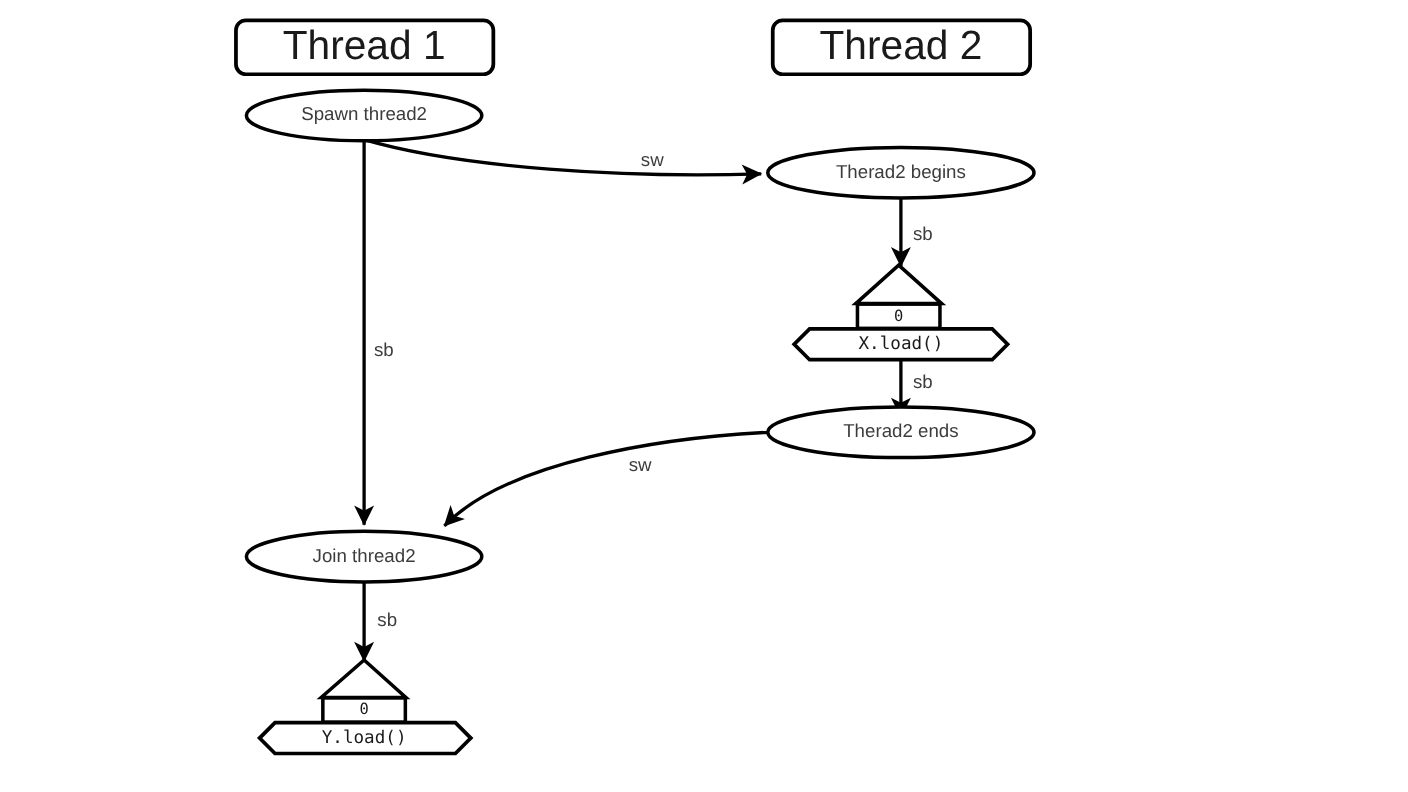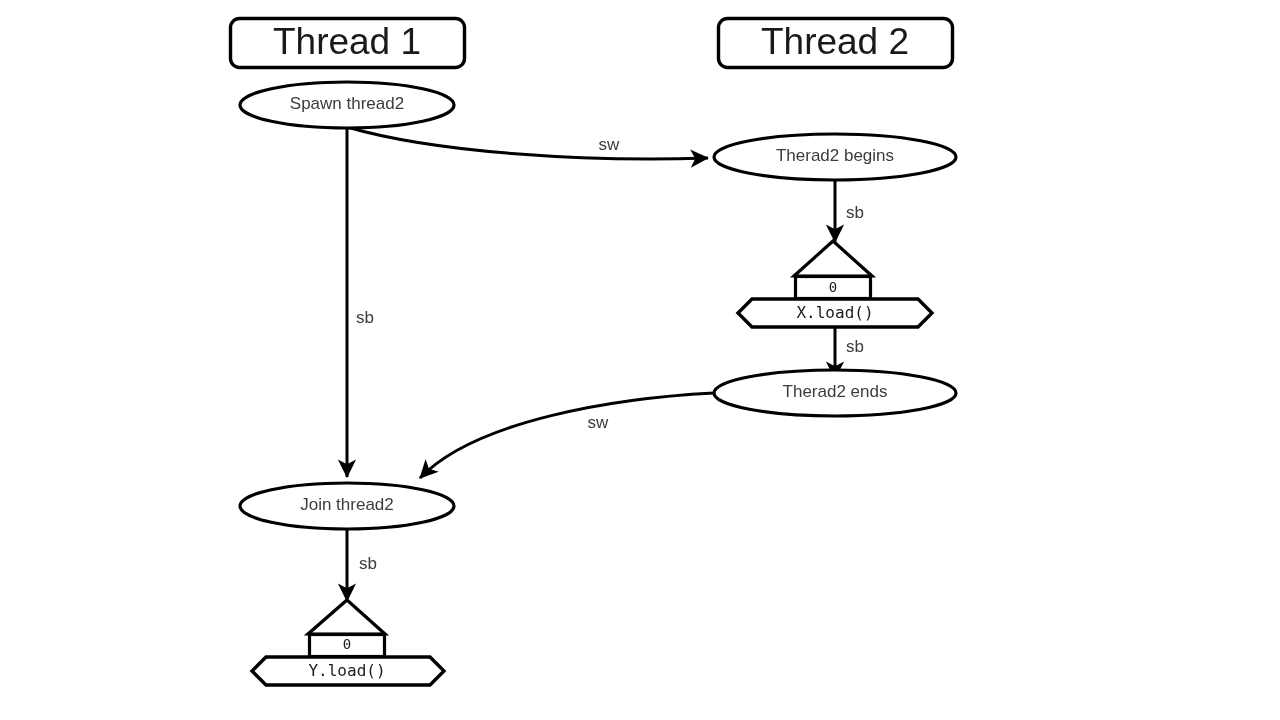--- a/index.html
+++ b/index.html
@@ -11,21 +11,20 @@
   body {
     width: 1280px;
     height: 720px;
     overflow: hidden;
     font-family: "Liberation Sans", sans-serif;
   }
   #diagram-root {
     position: relative;
     width: 1068px;
     height: 720px;
-    margin-left: 16px;
   }
   svg#diagram-canvas {
     position: absolute;
     top: 0;
     left: 0;
     width: 1280px;
     height: 720px;
   }
   .header-box {
     fill: #ffffff;

